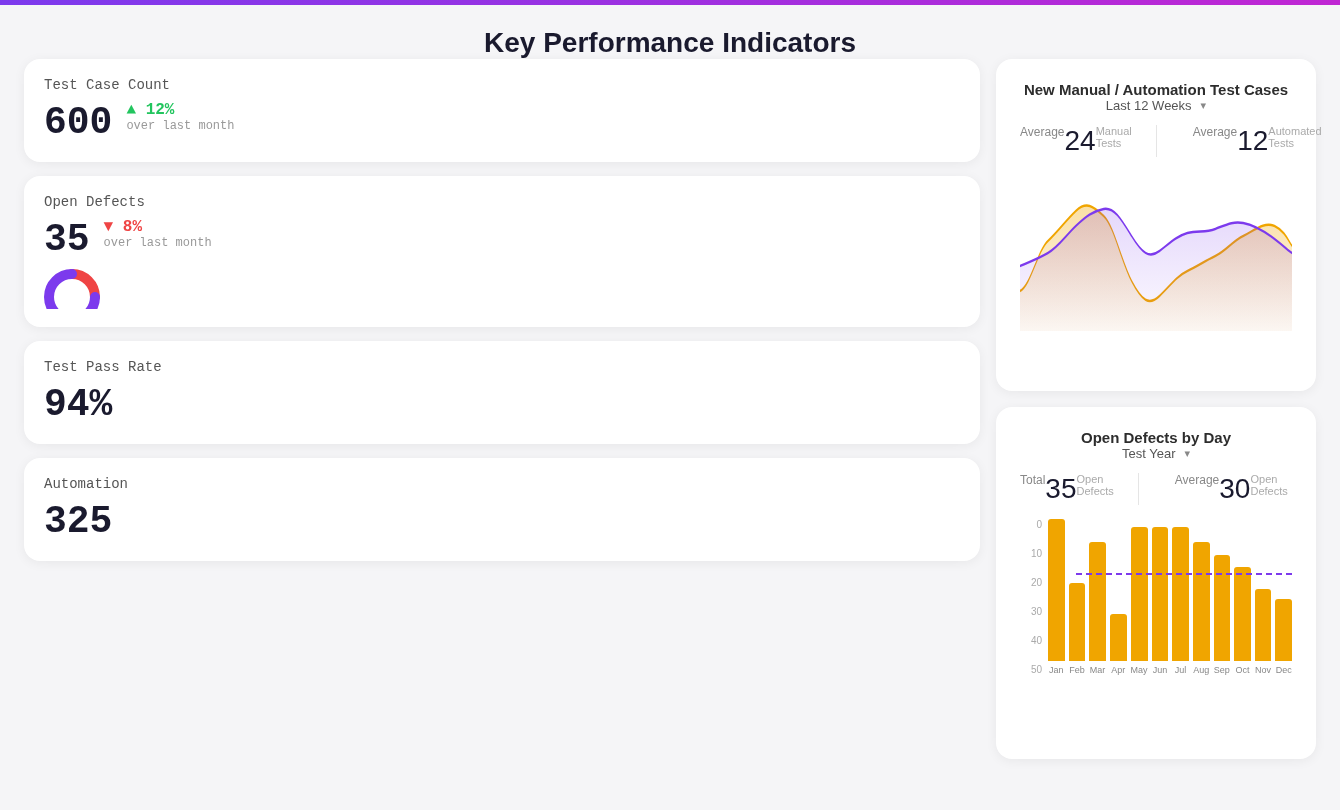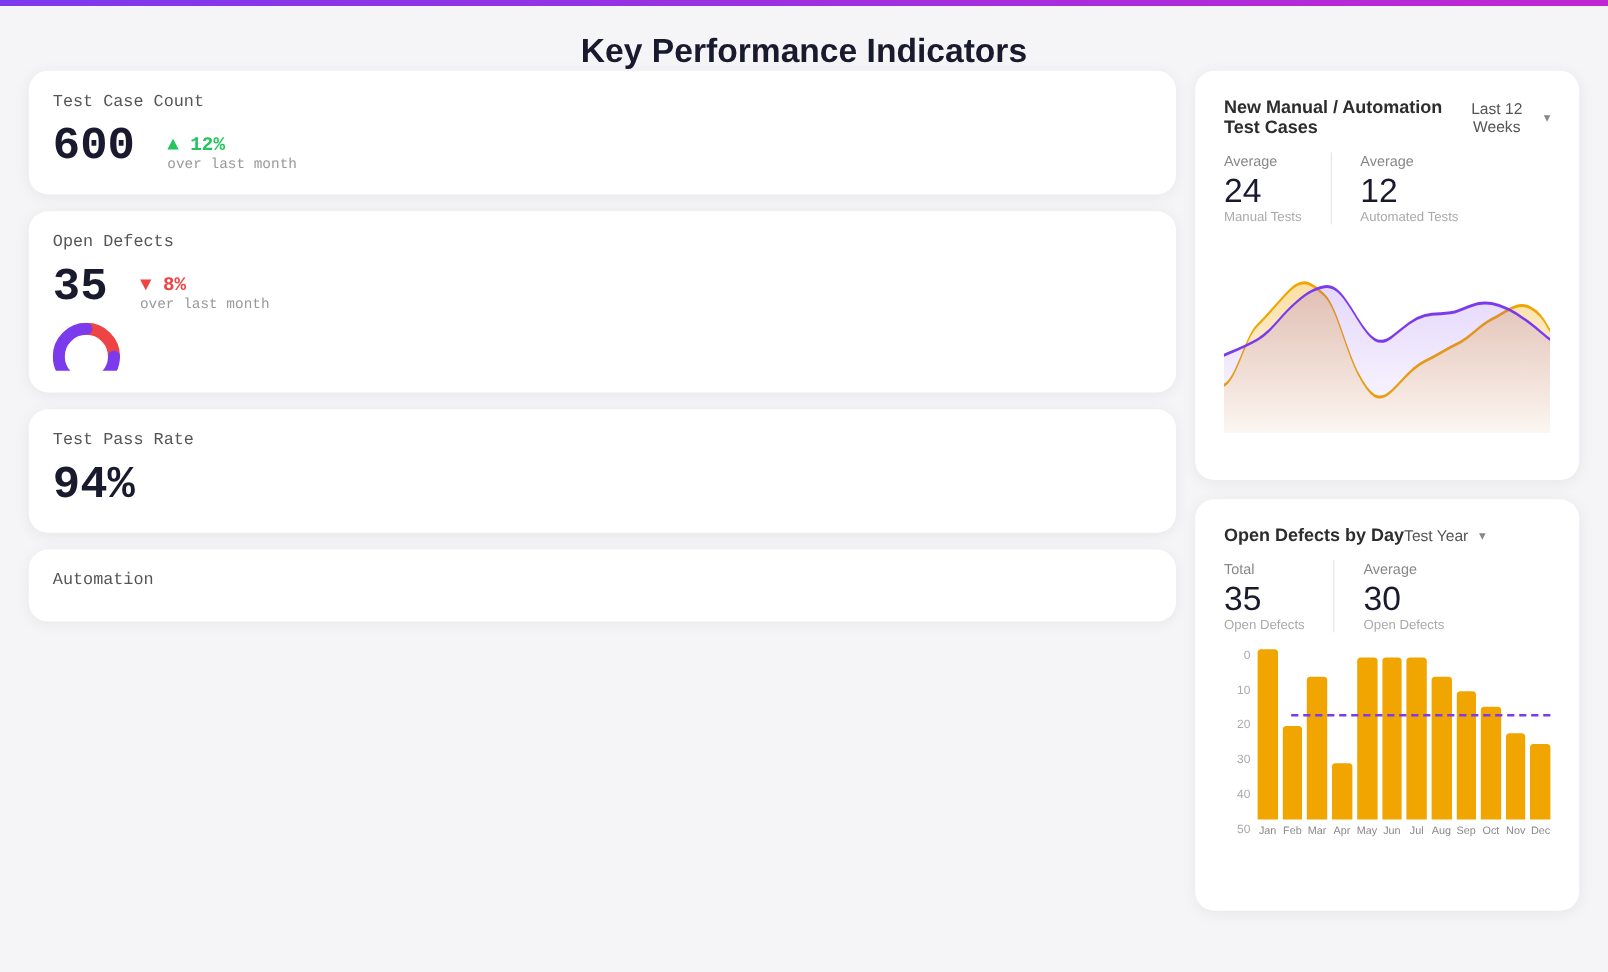--- a/index.html
+++ b/index.html
@@ -35,20 +35,21 @@
       background: #fff;
       border-radius: 16px;
       padding: 22px 24px;
       box-shadow: 0 2px 12px rgba(0,0,0,0.06);
     }
     .card-header {
       display: flex;
       justify-content: flex-start;
       align-items: center;
       margin-bottom: 12px;
+      flex-direction: column;
     }
     .card-title {
       font-size: 15px;
       font-weight: 600;
       color: #2d2d2d;
     }
     .filter-btn {
       display: flex;
       align-items: center;
       gap: 9px;
@@ -60,23 +61,23 @@
     }
     .filter-btn .arrow { font-size: 11px; color: #888; }
     .stats-row {
       display: flex;
       align-items: center;
       gap: 0;
       margin-bottom: 14px;
     }
     .stat-block {
       display: flex;
-      flex-direction: column;
+      flex-direction: row;
       padding-right: 24px;
-      margin-right: 24px;
+      margin-right: 36px;
       border-right: 1px solid #e5e5e5;
     }
     .stat-block:last-child { border-right: none; }
     .stat-label { font-size: 12px; color: #888; margin-bottom: 2px; }
     .stat-value { font-size: 28px; font-weight: 400; color: #1a1a2e; }
     .stat-sublabel { font-size: 11px; color: #aaa; }
 
     
     .line-chart-container {
       width: 100%;
@@ -157,22 +158,22 @@
       box-shadow: 0 2px 12px rgba(0,0,0,0.06);
       font-family: Liberation Mono, monospace;
     }
     .kpi-label {
       font-size: 14px;
       color: #555;
       margin-bottom: 8px;
     }
     .kpi-value-row {
       display: flex;
-      align-items: flex-end;
-      gap: 27px;
+      align-items: flex-start;
+      gap: 14px;
     }
     .kpi-value {
       font-size: 38px;
       font-weight: 700;
       color: #1a1a2e;
     }
     .kpi-change {
       display: flex;
       flex-direction: column;
     }
@@ -364,16 +365,19 @@
 
     <div class="kpi-card">
       <div class="kpi-label">Test Pass Rate</div>
       <div class="kpi-value-row">
         <span class="kpi-value">94%</span>
       </div>
     </div>
 
     <div class="kpi-card">
       <div class="kpi-label">Automation</div>
+      <div class="kpi-value-row">
+        <span class="kpi-value">325</span>
+      </div>
     </div>
   </div>
 
 </div>
 
 </body></html>

